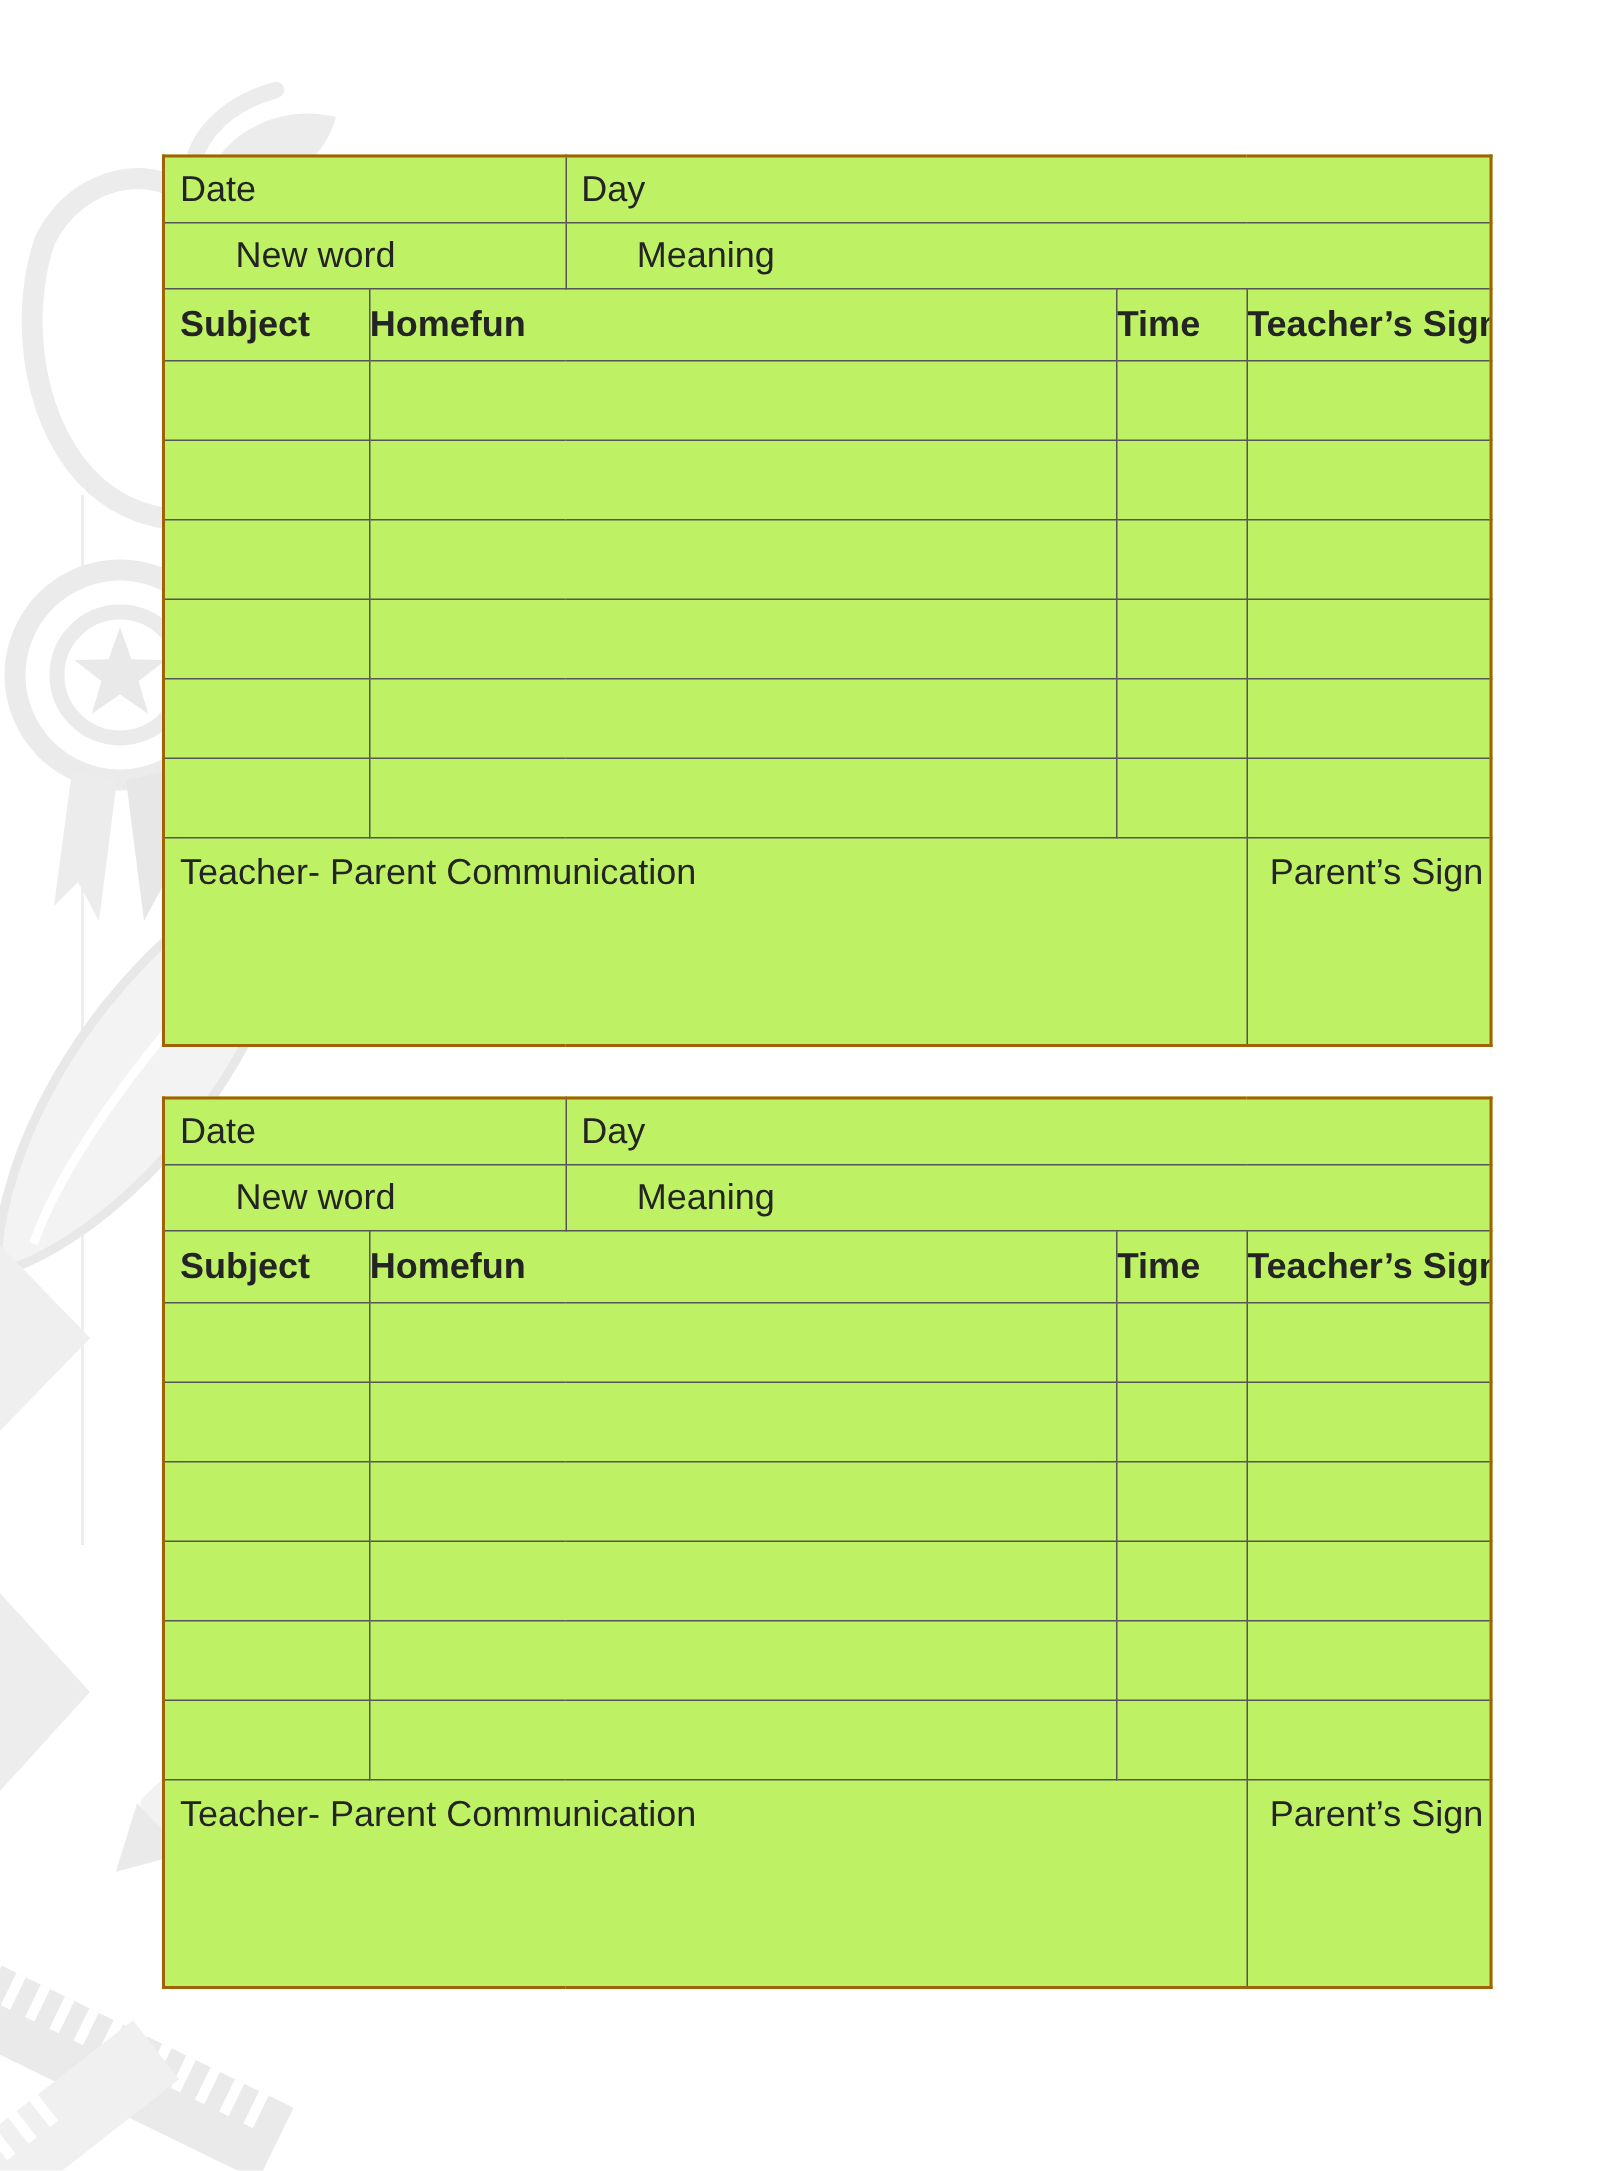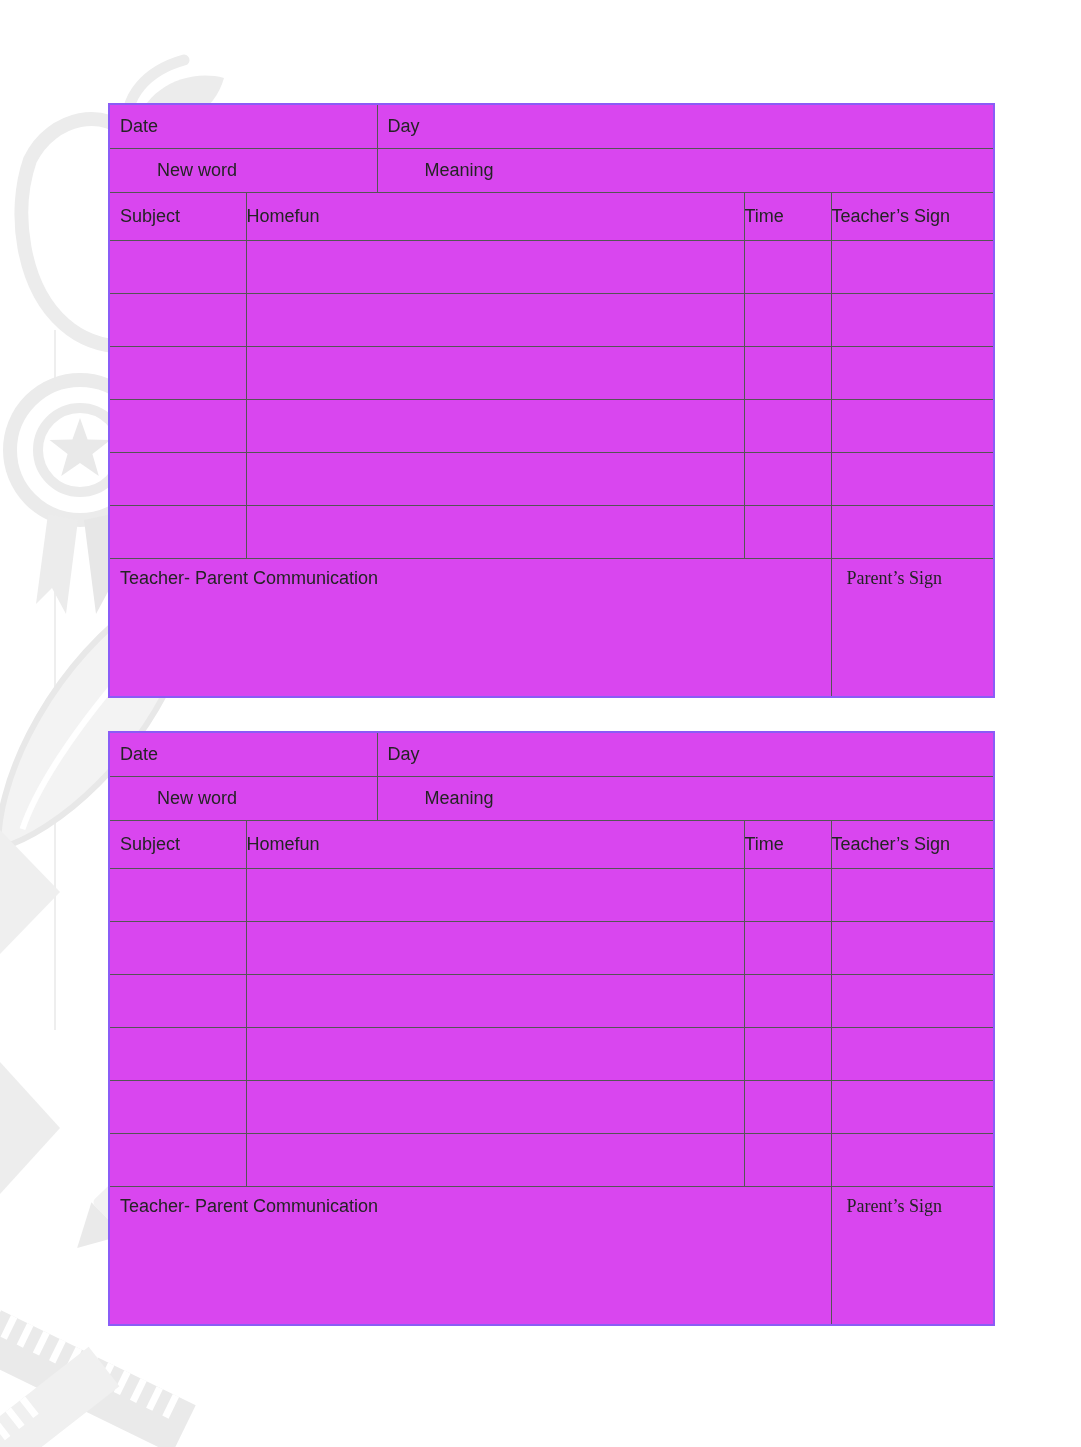--- a/index.html
+++ b/index.html
@@ -8,39 +8,39 @@
     background:#ffffff;
     font-family:"Liberation Sans", sans-serif;
     color:#242424;
   }
   .watermark{
     position:absolute;left:0;top:0;z-index:0;pointer-events:none;
   }
   .diary-table{
     position:absolute;left:108px;width:885px;z-index:1;
     border-collapse:collapse;table-layout:fixed;
-    background:#d946ef;
-    border:2px solid #8b5cf6;
-    font-size:18px;
+    background:#bef264;
+    border:2px solid #a16207;
+    font-size:24px;
   }
   .diary-table.t1{top:103px;}
   .diary-table.t2{top:731px;}
   .diary-table td{
     border:1px solid #555555;
     padding:0 0 0 10px;
     vertical-align:middle;
     overflow:hidden;white-space:nowrap;
   }
   .r-date td{height:43px;}
   .r-word td{height:43px;padding-left:47px;}
-  .r-head td{height:47px;font-weight:400;}
+  .r-head td{height:47px;font-weight:700;}
   .entry-row td{height:52px;}
   .r-comm td{height:128px;vertical-align:top;padding-top:9px;}
   td.center{padding-left:0;}
-  td.sign-pad{padding-left:15px;font-family:Liberation Serif, serif;}
+  td.sign-pad{padding-left:15px;}
 </style>
 </head>
 <body>
 
 <svg class="watermark" width="350" height="1447" viewBox="0 0 350 1447" aria-hidden="true">
   <g>
     <path d="M30,160 C52,115 108,106 130,138 C156,106 212,118 228,166 C246,220 226,288 184,324 C150,354 98,354 64,324 C22,287 12,212 30,160 Z" fill="#ffffff" stroke="#ececec" stroke-width="14"></path>
     <path d="M135,130 C142,90 186,68 224,78 C214,114 176,134 138,132 Z" fill="#ececec"></path>
     <path d="M128,132 C122,96 148,70 184,60" fill="none" stroke="#ececec" stroke-width="11" stroke-linecap="round"></path>
   </g>

